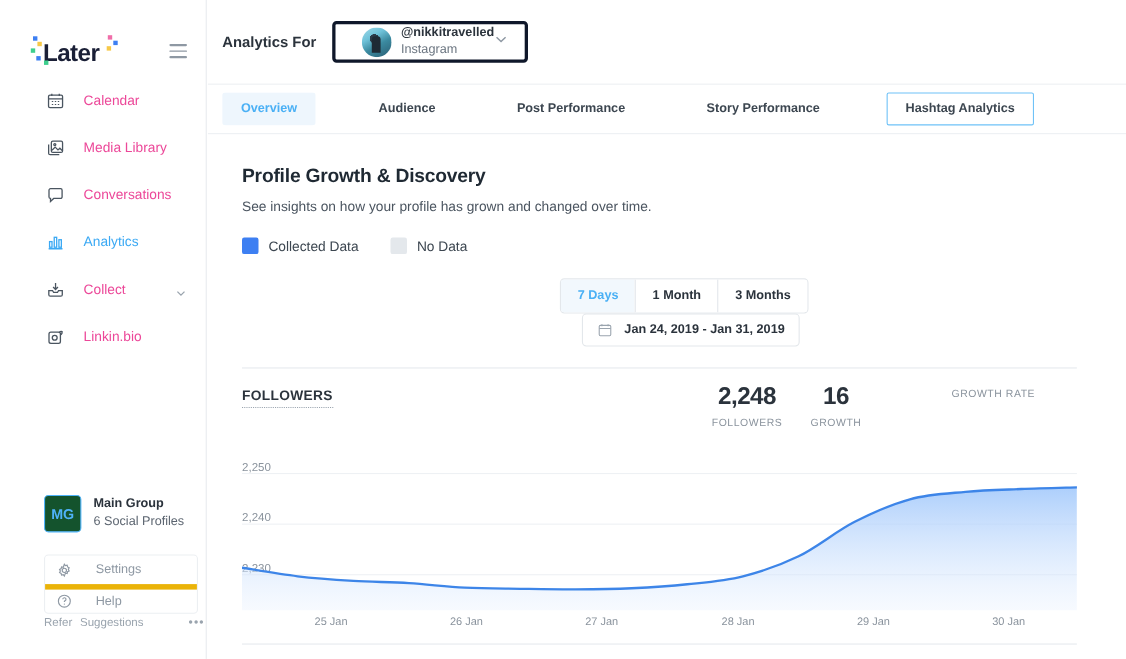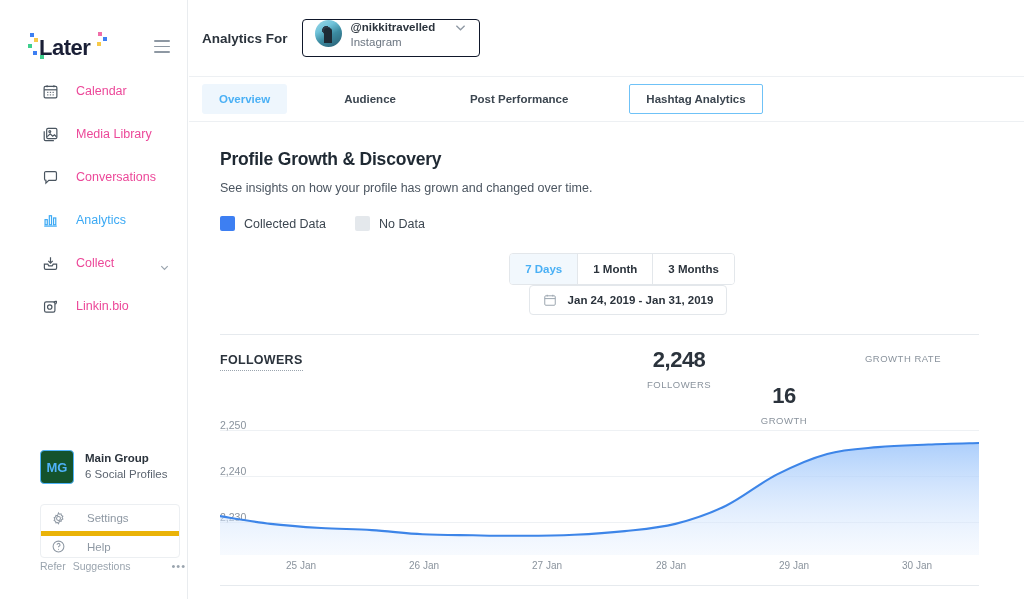--- a/index.html
+++ b/index.html
@@ -116,23 +116,23 @@
   .topbar {
     position: relative; height: 77px;
     border-bottom: 1px solid #edf0f3;
     display: flex; align-items: center;
     padding-left: 13px;
   }
   .topbar-title { font-size: 13.5px; font-weight: bold; color: #2b333c; }
   .profile-select {
     margin-left: 14px;
     width: 178px; height: 38px;
-    border: 1px solid #0f172a; border-radius: 4px;
-    display: flex; 
-    padding: 0 12px; cursor: pointer; background: #fff;
+    border: 3px solid #0f172a; border-radius: 4px;
+    display: flex; align-items: center;
+    padding: 0 24px; cursor: pointer; background: #fff;
   }
   .ava {
     width: 27px; height: 27px; border-radius: 50%;
     background:
       radial-gradient(circle at 42% 38%, #2b3a48 0 18%, rgba(43,58,72,0) 19%),
       linear-gradient(150deg, #9fd9e8 0%, #6fc2d9 32%, #3b8aa0 58%, #2a5d72 100%);
     flex: 0 0 27px;
     position: relative; overflow: hidden;
   }
   .ava::after{
@@ -374,20 +374,23 @@
     <div class="tabs">
       <div class="tab selected">
         <span>Overview</span>
       </div>
       <div class="tab" style="margin-left:22px;">
         <span>Audience</span>
       </div>
       <div class="tab" style="margin-left:22px;">
         <span>Post Performance</span>
       </div>
+      <div class="tab" style="margin-left:22px;">
+        <span>Story Performance</span>
+      </div>
       <div class="tab focused" style="margin-left:26px;">
         <span>Hashtag Analytics</span>
       </div>
     </div>
 
     <div class="content">
 
       <div class="h1">Profile Growth &amp; Discovery</div>
       <div class="sub">See insights on how your profile has grown and changed over time.</div>
 
@@ -428,21 +431,21 @@
       </div>
 
       <div class="rule"></div>
 
       <div class="metricrow">
         <div class="sect-title">FOLLOWERS</div>
         <div class="stat" style="left:427px;top:0;">
           <div class="stat-val">2,248</div>
           <div class="stat-lbl">FOLLOWERS</div>
         </div>
-        <div class="stat" style="left:528px;top:0;width:72px;margin-top:36px;">
+        <div class="stat" style="left:504px;top:0;width:72px;">
           <div class="stat-val">16</div>
           <div class="stat-lbl">GROWTH</div>
         </div>
         <div class="stat" style="left:628px;top:0;width:110px;">
           <div class="stat-lbl">GROWTH RATE</div>
         </div>
       </div>
 
       <div class="chart">
         <div class="gline" style="top:15px;"></div>

